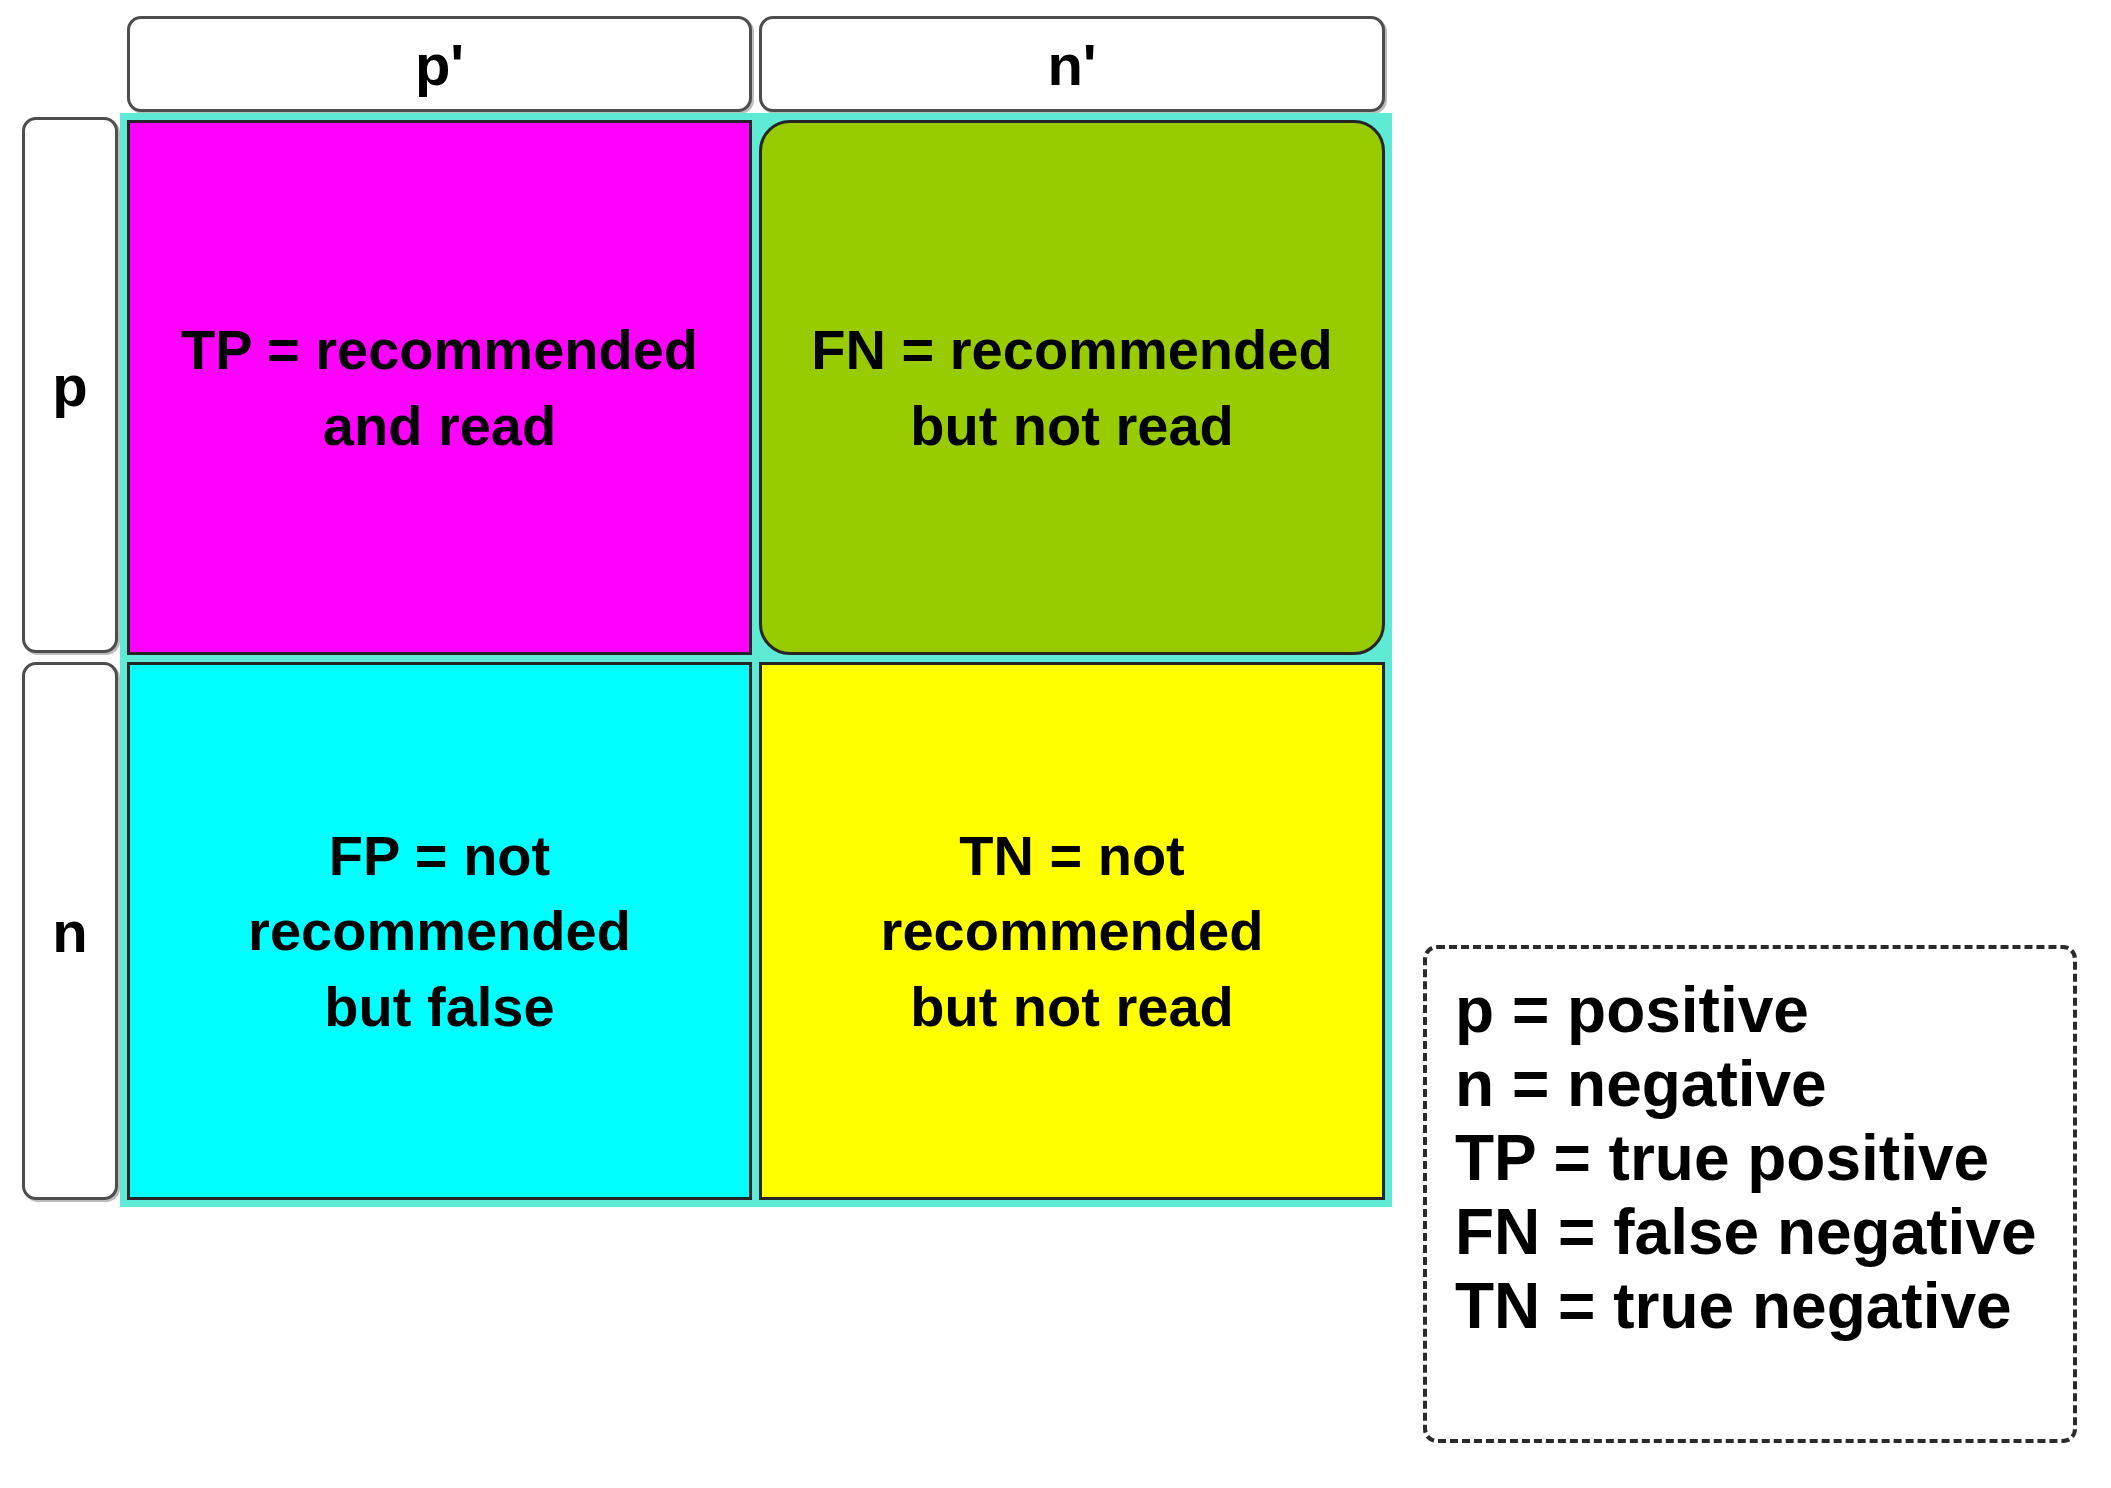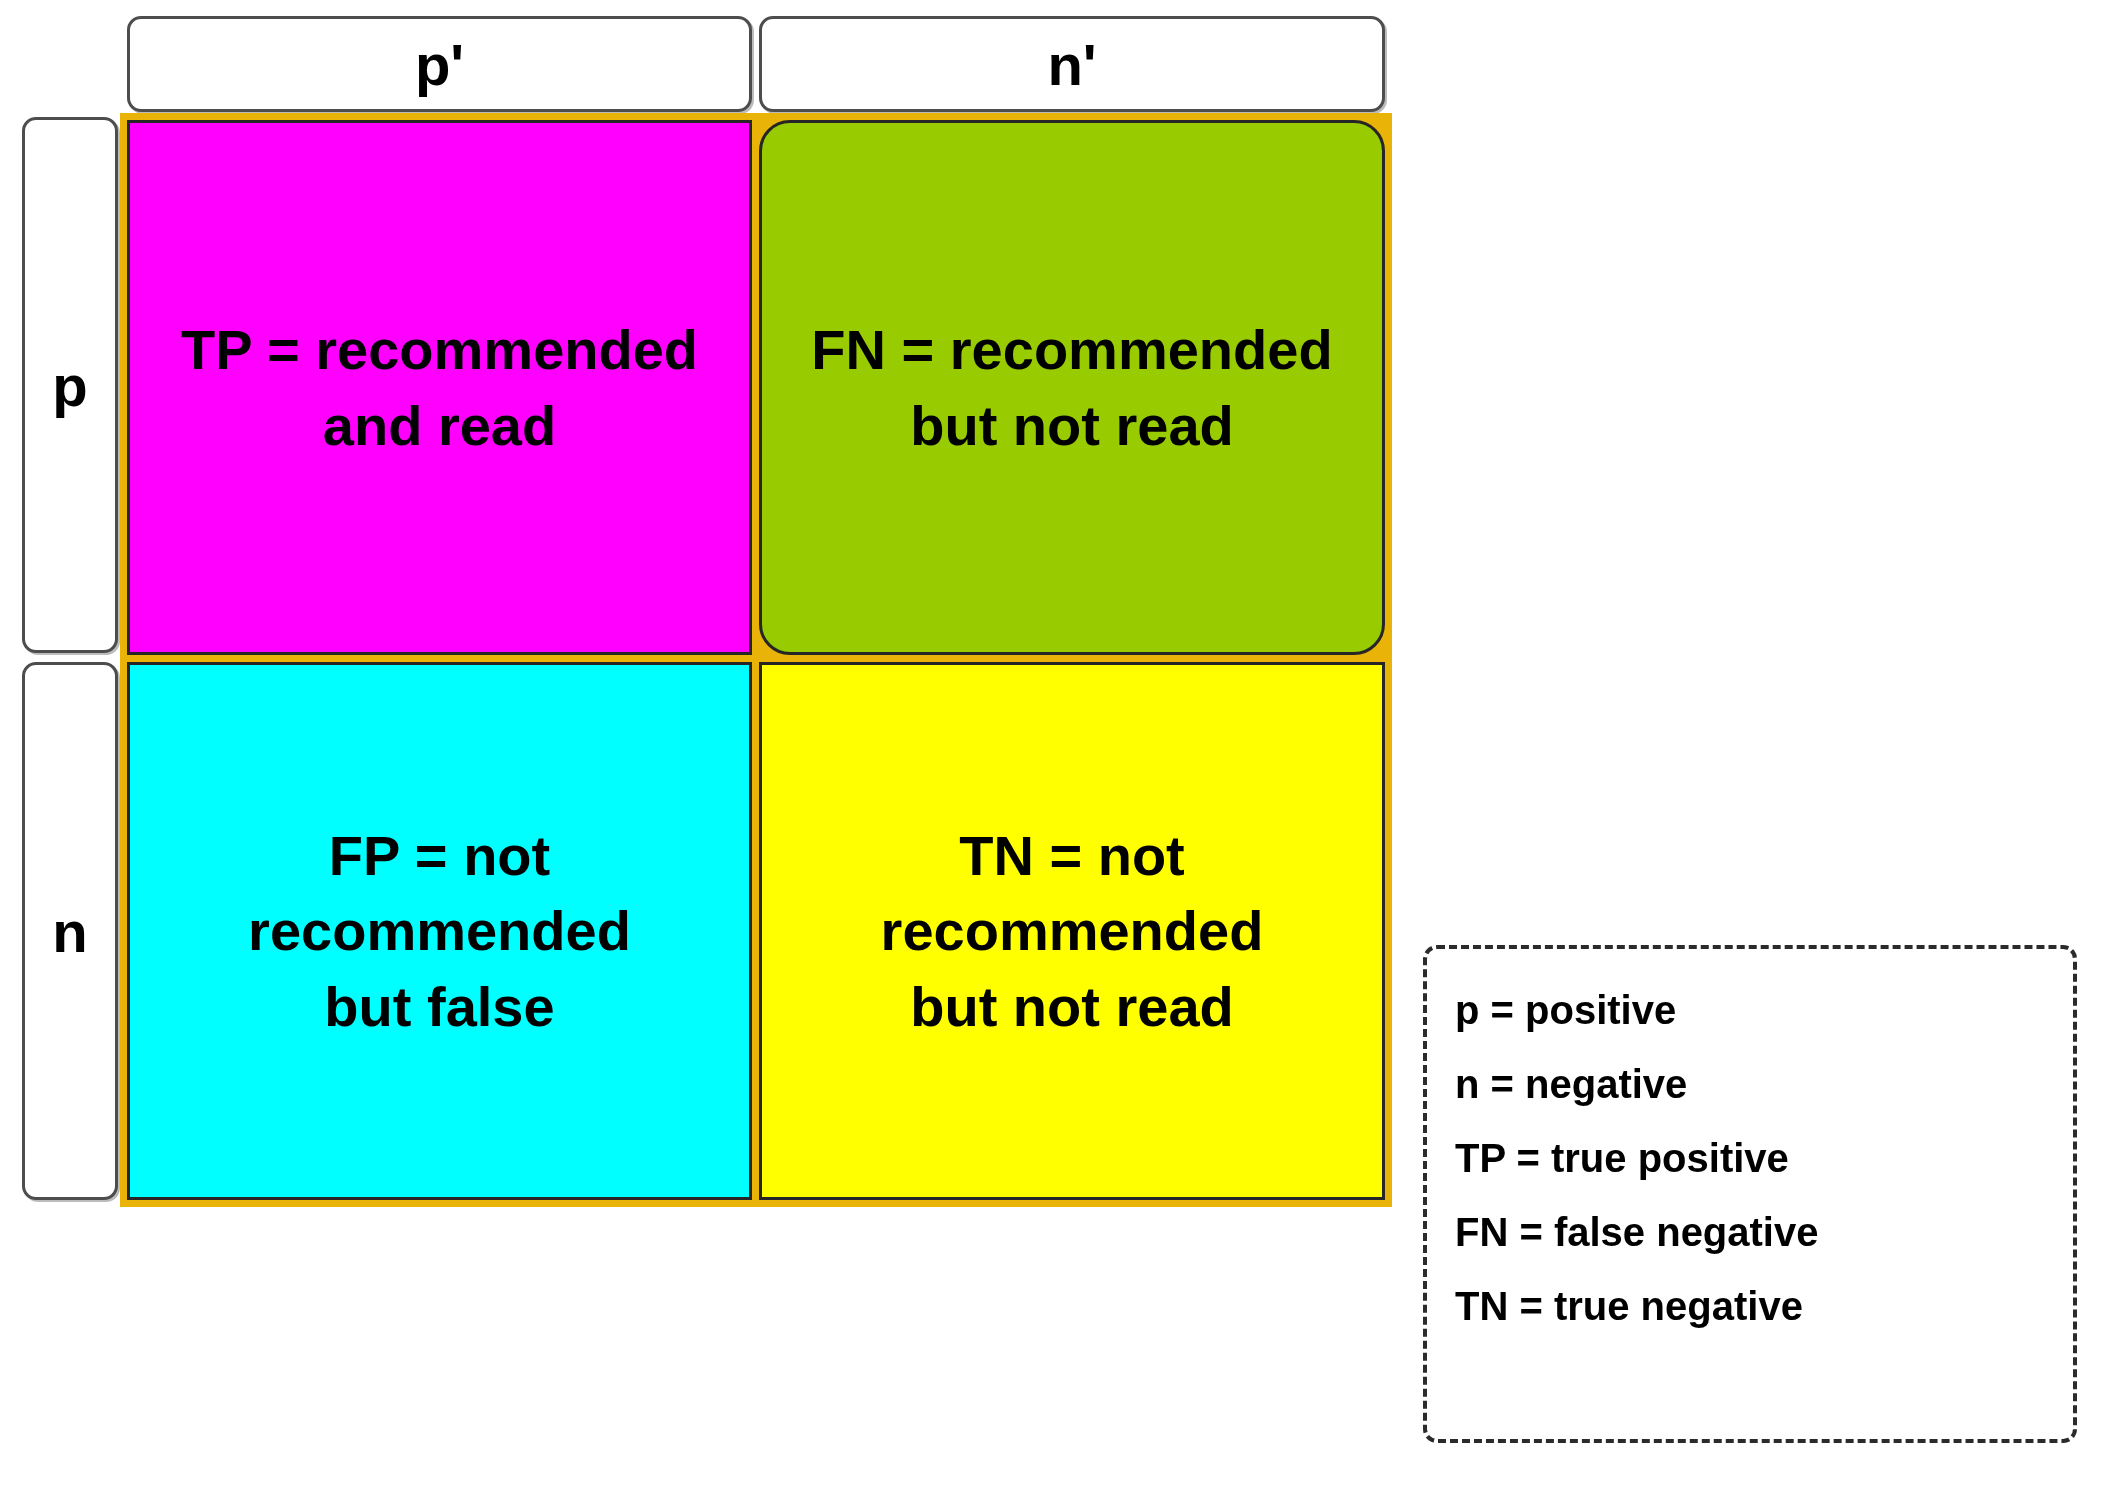--- a/index.html
+++ b/index.html
@@ -21,42 +21,42 @@
     display:flex;align-items:center;justify-content:center;
     font-size:58px;
     box-shadow:2px 2px 0 #bcbcbc;
   }
   #hdr-p{left:127px;top:16px;width:625px;height:96px;}
   #hdr-n{left:759px;top:16px;width:626px;height:96px;}
   #row-p{left:22px;top:117px;width:96px;height:536px;}
   #row-n{left:22px;top:662px;width:96px;height:538px;}
   #grid{
     position:absolute;left:120px;top:113px;
-    background:#eab308;
+    background:#5eead4;
     display:grid;
     grid-template-columns:625px 626px;
     grid-template-rows:535px 538px;
     gap:7px;padding:7px;
   }
   .cell{
     border:3px solid #262626;
     box-sizing:border-box;
     display:flex;align-items:center;justify-content:center;
     text-align:center;
     font-size:56px;
     line-height:1.35;
     white-space:pre-line;
   }
   #legend{
     position:absolute;left:1423px;top:945px;width:654px;height:498px;
     box-sizing:border-box;
     border:4px dashed #2b2b2b;
     border-radius:14px;
     padding:24px 10px 0 28px;
-    font-size:40px;
+    font-size:64px;
     line-height:74px;
   }
   .legend-line{white-space:pre;}
 </style>
 </head>
 <body>
 
 <div id="canvas">
 
   <div id="hdr-p" class="hdr-box">

